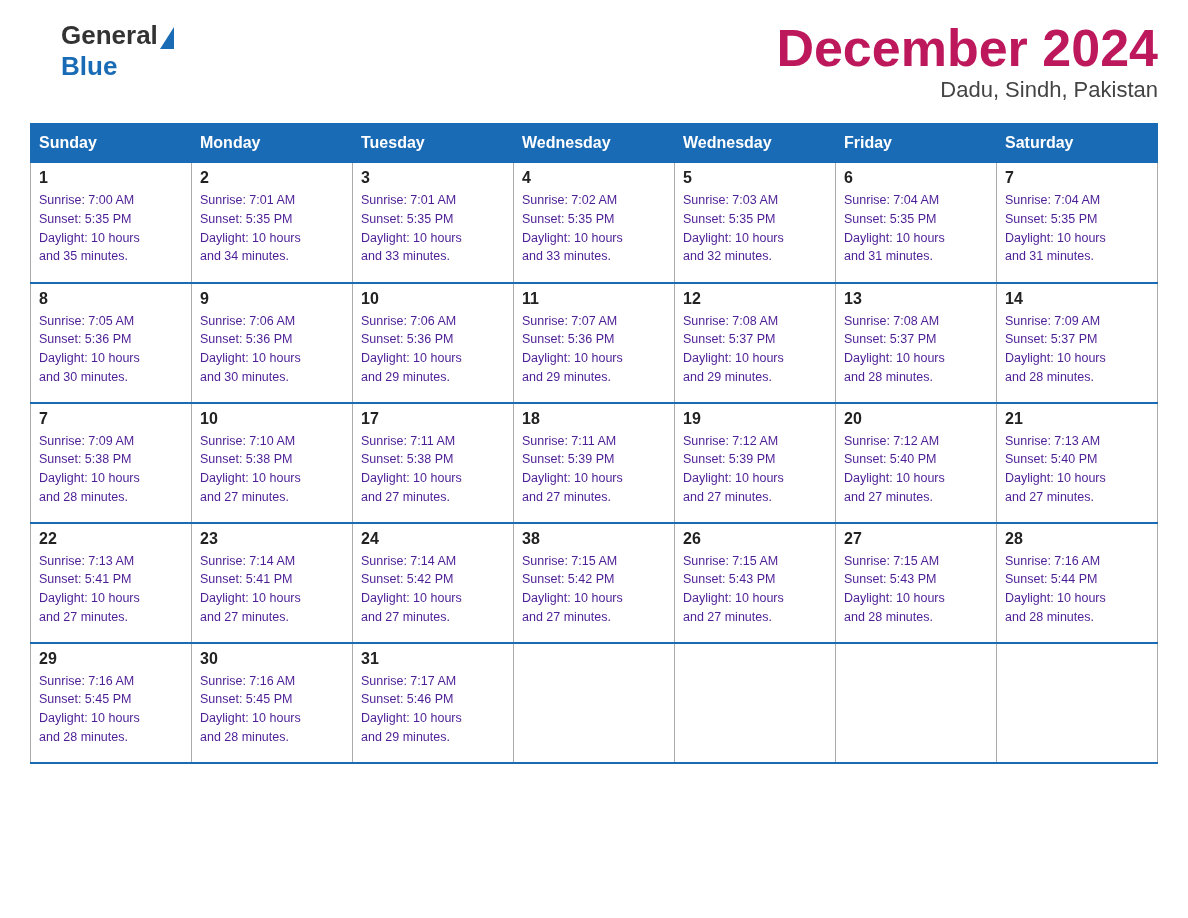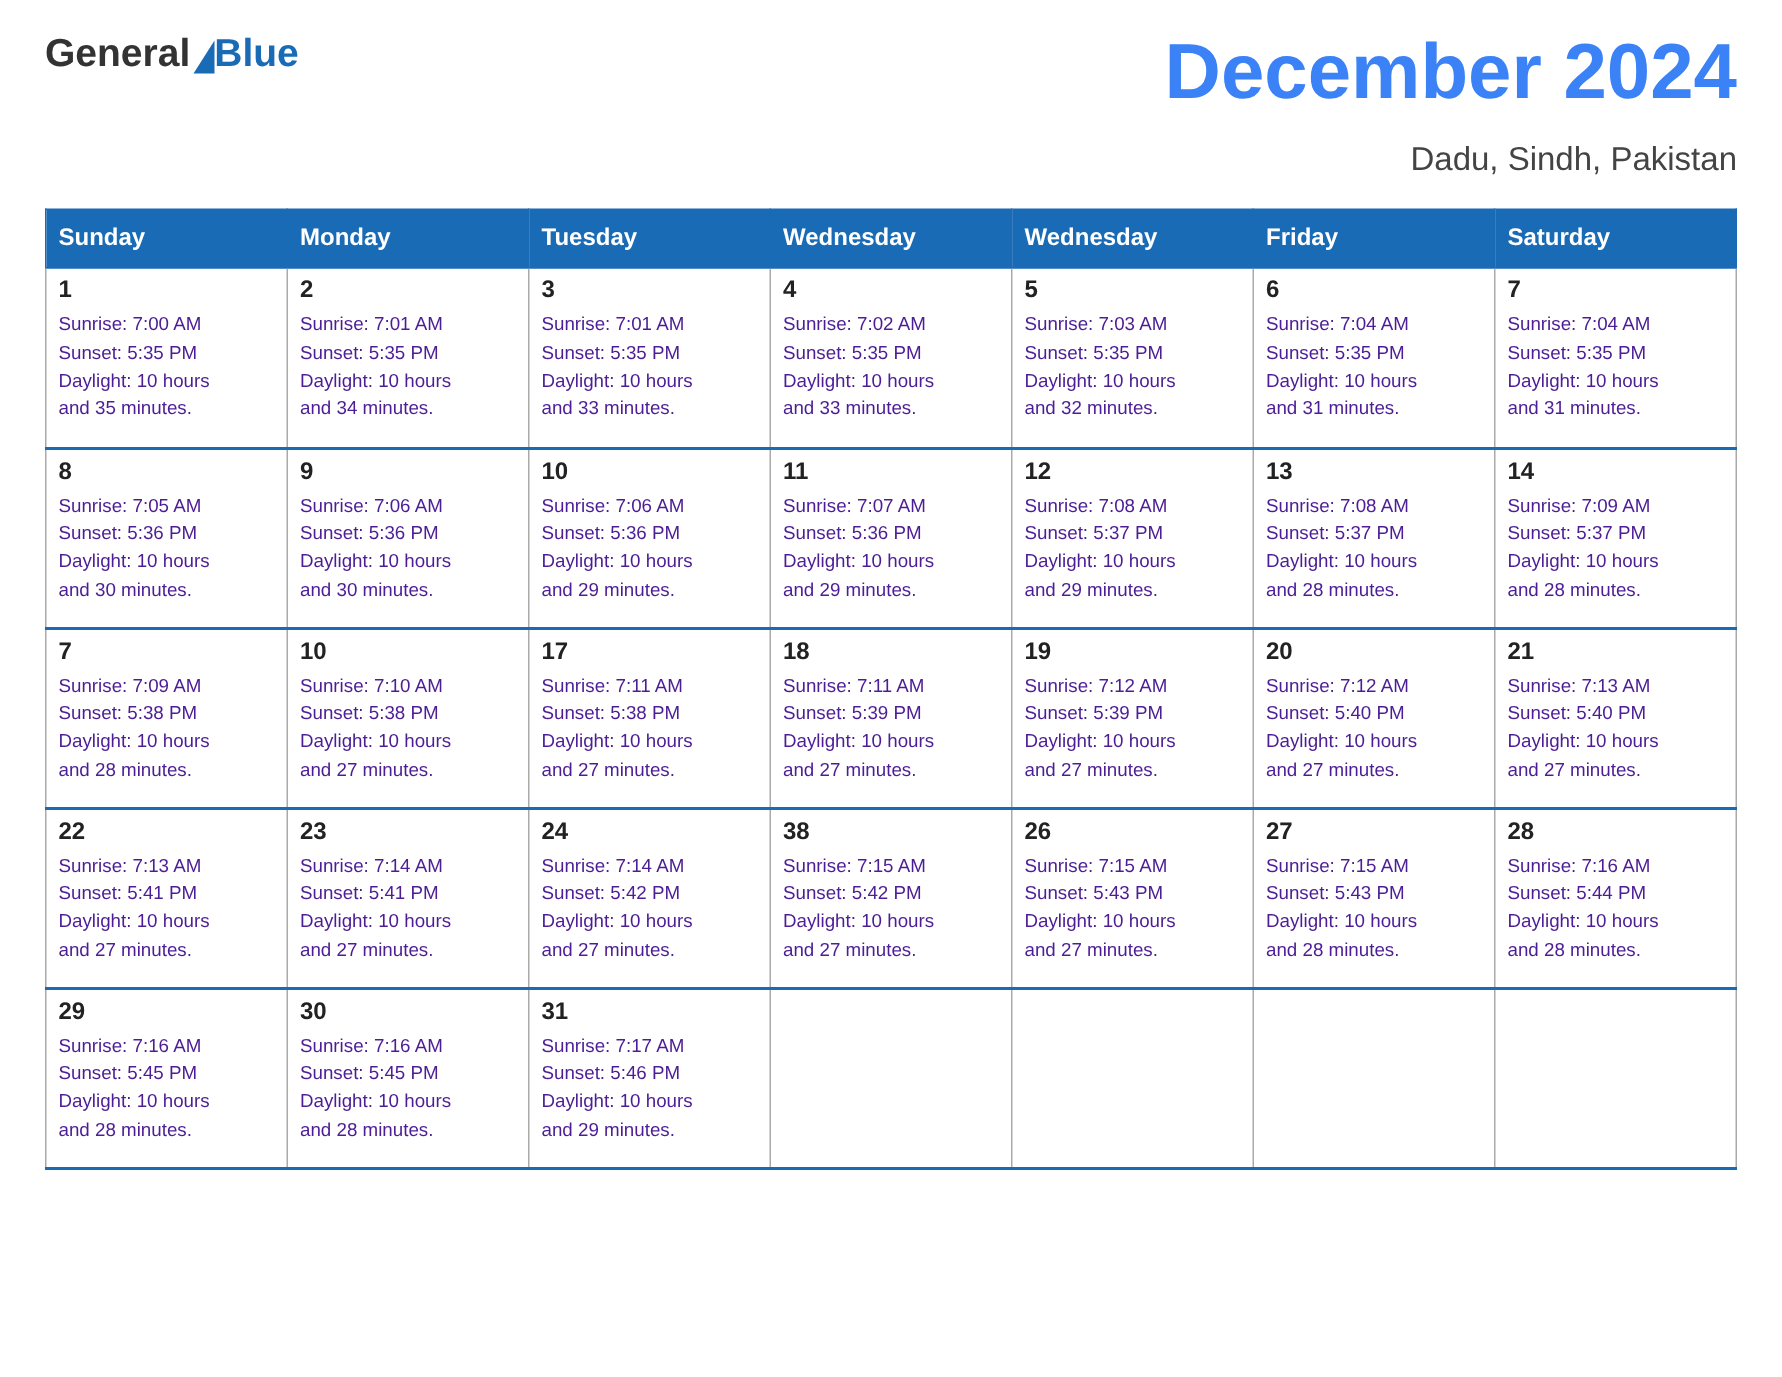--- a/index.html
+++ b/index.html
@@ -24,45 +24,47 @@
     .logo-triangle {
       width: 0;
       height: 0;
       border-left: 14px solid transparent;
       border-bottom: 22px solid #1a6bb5;
       margin-left: 2px;
       margin-top: 4px;
     }
     .logo-wrapper {
       display: flex;
+      flex-direction: column;
+      margin-left: 31px;
     }
     .logo-row1 {
       display: flex;
       align-items: center;
     }
     .logo-row2 {
       color: #1a6bb5;
       font-size: 26px;
       font-weight: bold;
       margin-left: 0;
     }
     .title-block {
       text-align: right;
     }
     .calendar-title {
       font-size: 52px;
       font-weight: bold;
-      color: #3b82f6;
+      color: #be185d;
       line-height: 1.1;
       margin-left: 46px;
     }
     .calendar-subtitle {
       font-size: 22px;
       color: #444;
-      margin-top: 16px;
+      margin-top: 0;
     }
     table {
       width: 100%;
       border-collapse: collapse;
       table-layout: fixed;
       margin-top: 16px;
     }
     thead th {
       background-color: #1a6bb5;
       color: #fff;

